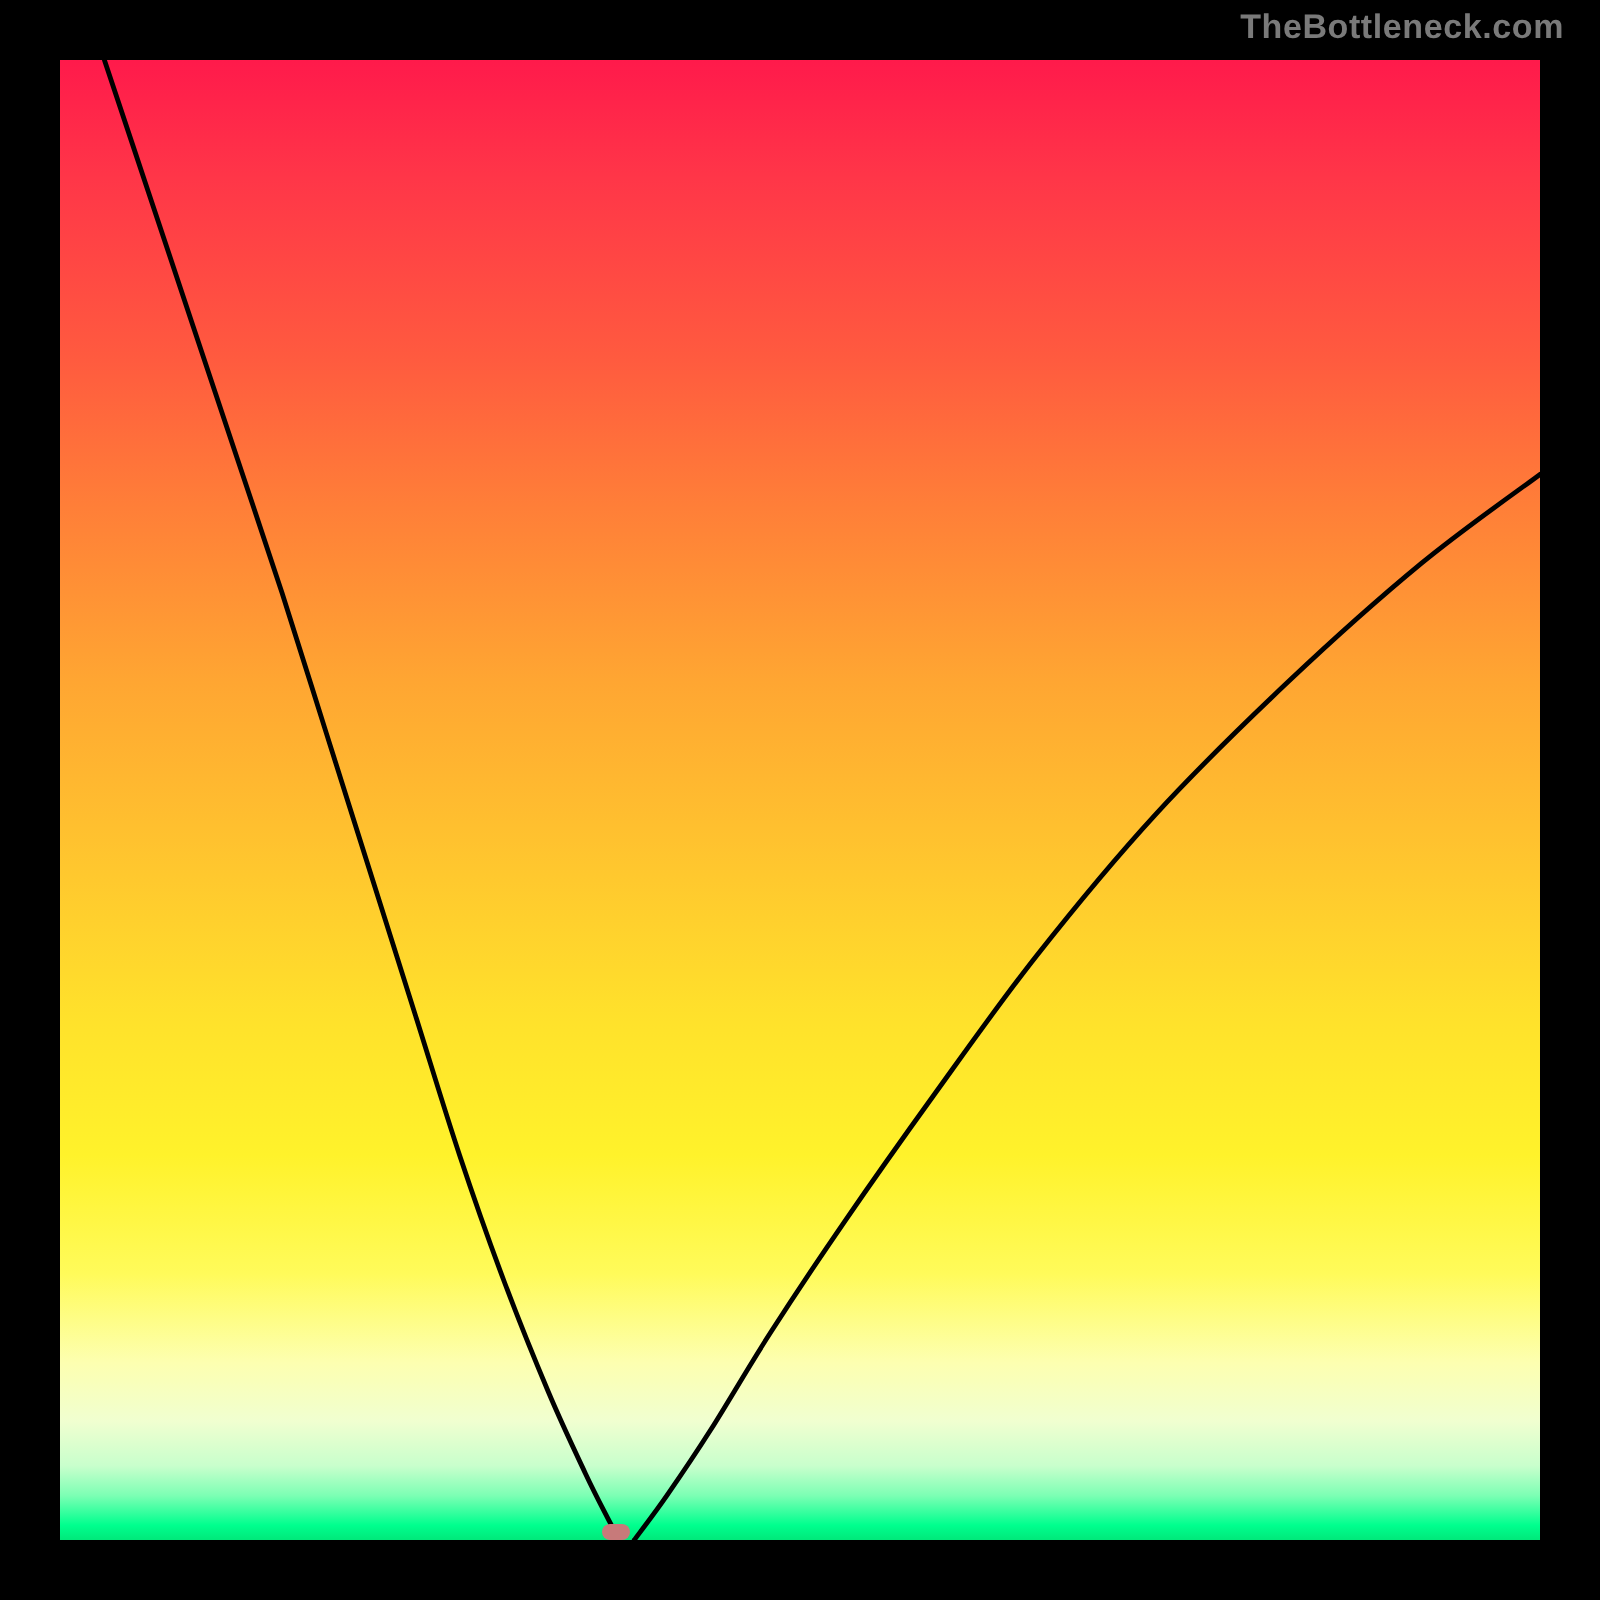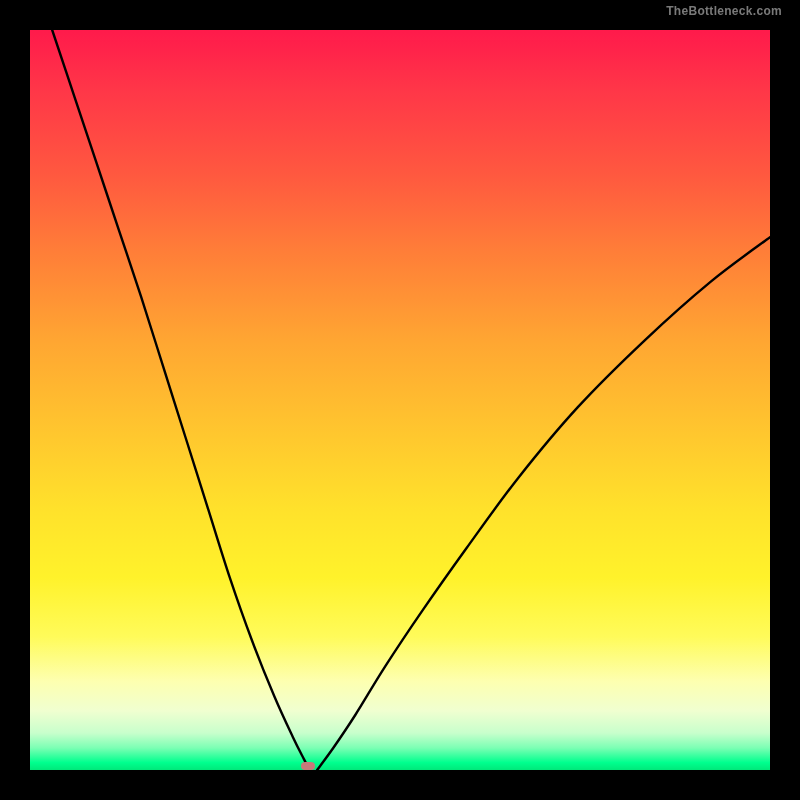--- a/index.html
+++ b/index.html
@@ -61,21 +61,21 @@
     width: 14px;
     height: 8px;
     border-radius: 4px;
     background: #c77a7a;
   }
   .watermark {
     position: absolute;
     top: 4px;
     right: 18px;
     font-family: Arial, Helvetica, sans-serif;
-    font-size: 12px;
+    font-size: 17px;
     color: #7a7a7a;
     letter-spacing: 0.3px;
     font-weight: 600;
   }
 </style>
 </head>
 <body>
 
 <div class="frame">
 

